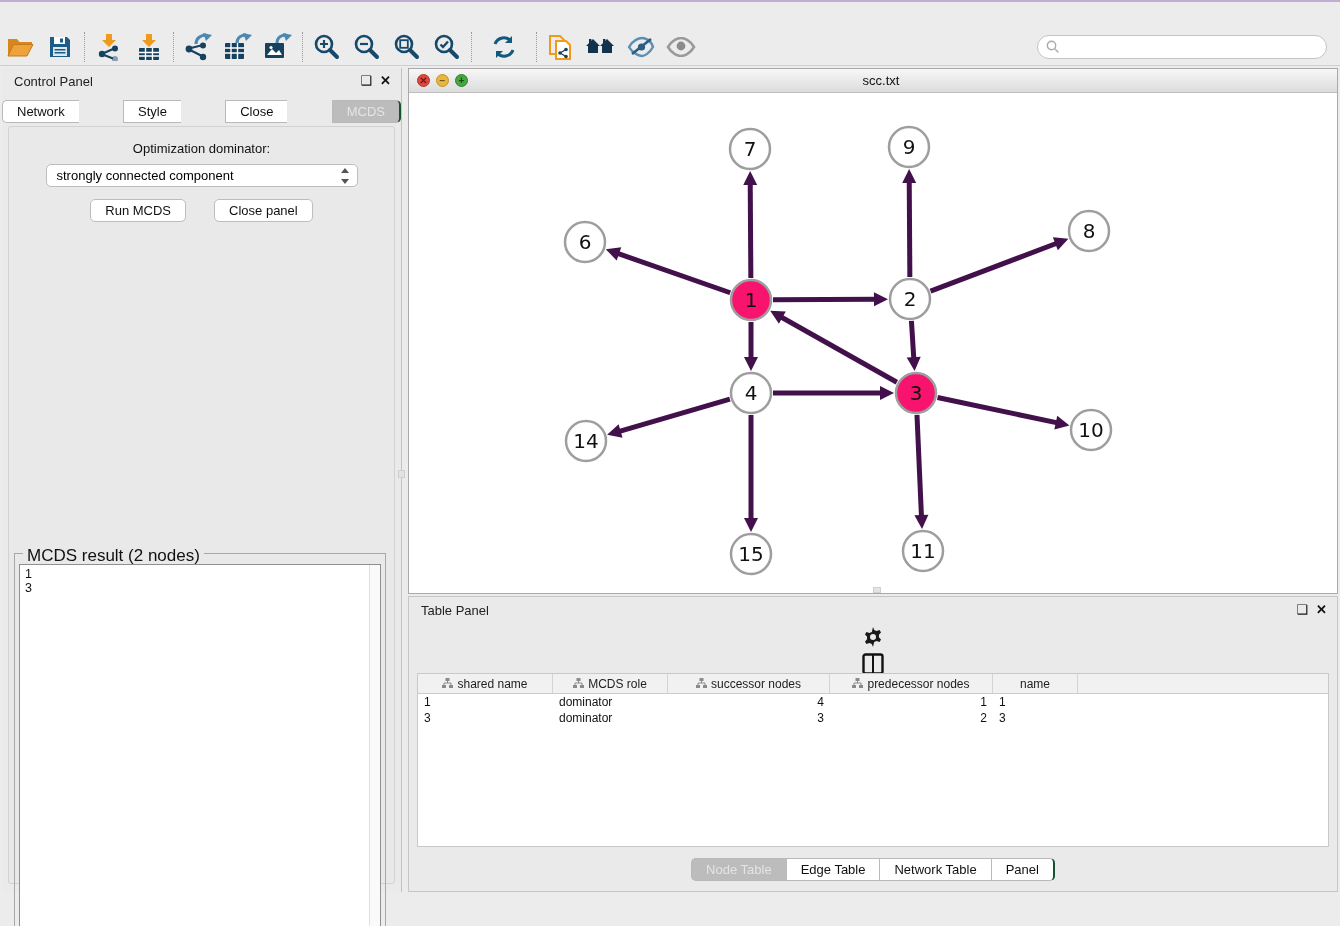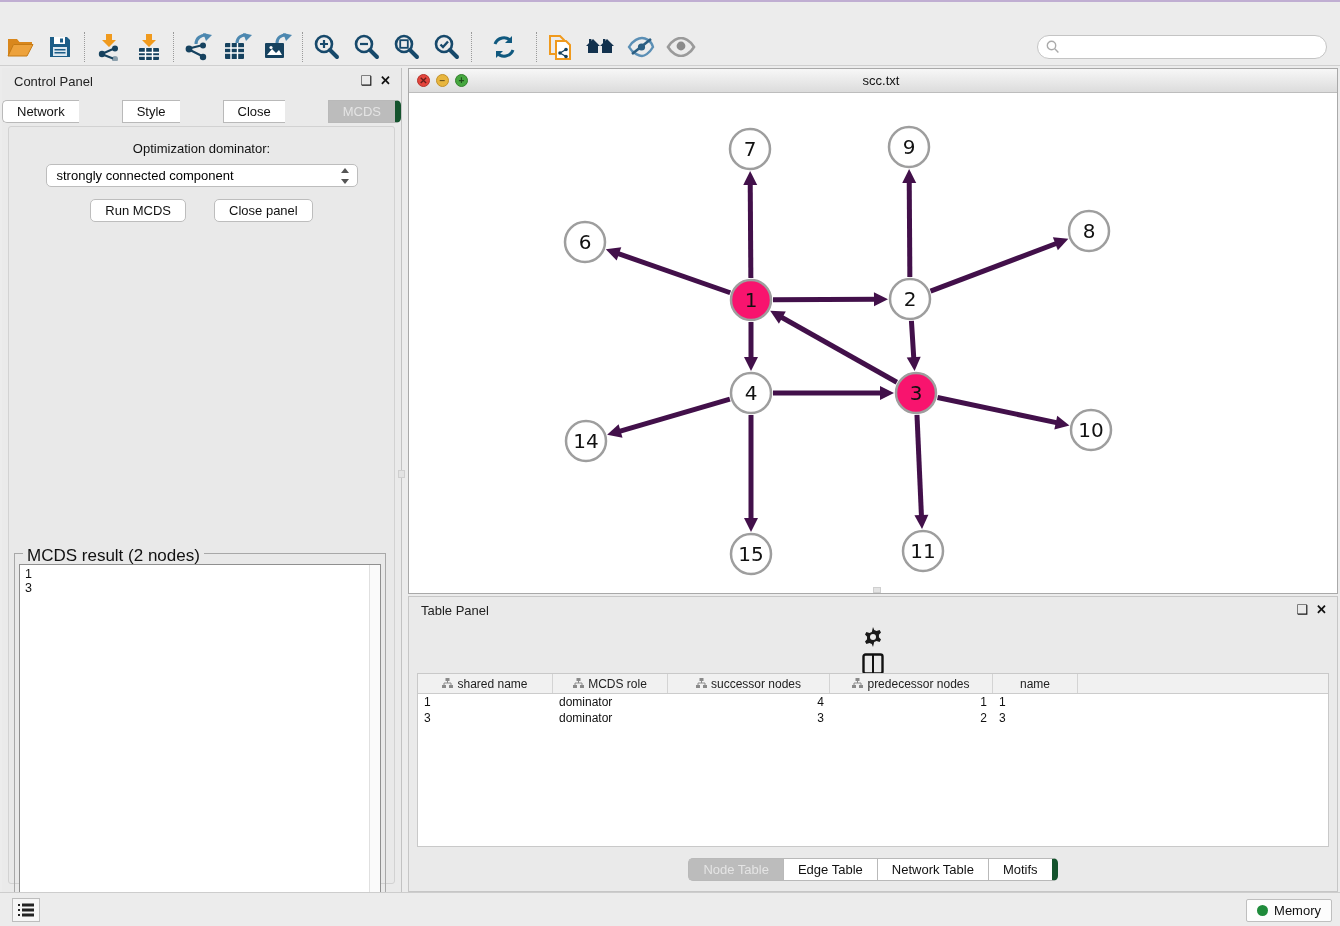--- a/index.html
+++ b/index.html
@@ -31,21 +31,21 @@
   .control-panel { position:absolute; left:2px; top:66px; width:400px; height:824px;
                    background:#eaeaea; border-right:1px solid #c2c2c2; }
   .panel-header { position:relative; height:26px; }
   .panel-header .ptitle { position:absolute; left:12px; top:6px; font-size:13px; color:#222; }
   .panel-header .pbtns { position:absolute; right:10px; top:5px; display:flex; gap:8px; }
   .pbtn { font-size:13px; color:#111; line-height:16px; cursor:default; }
   .seg-tabs { display:flex; justify-content:space-between; margin-top:6px; }
   .seg { border:1px solid #b9b9b9; background:#fff; font-size:13px; padding:3px 14px;
          border-right:none; color:#111; }
   .seg:first-child { border-radius:5px 0 0 5px; }
-  .seg:last-child  { border-radius:0 5px 5px 0; border-right:6px solid #14532d; }
+  .seg:last-child  { border-radius:0 5px 5px 0; border-right:2px solid #14532d; }
   .seg.selected { background:#bcbcbc; color:#e4e4e4; }
   .cp-body { position:absolute; left:6px; right:6px; top:58px; bottom:8px;
              background:#e9e9e9; border:1px solid #d2d2d2; border-radius:3px; }
   .opt-label { text-align:center; margin-top:14px; font-size:13px; color:#111; }
   .dropdown { position:relative; margin:8px auto 0; width:312px; height:23px; background:#fff;
               border:1px solid #bdbdbd; border-radius:5px; font-size:13px; display:flex; align-items:center;
               padding:0 24px 0 10px; }
   .dd-stepper { position:absolute; right:6px; top:3px; width:11px; height:16px;
                 display:flex; flex-direction:column; align-items:center; justify-content:space-between; }
   .dd-up { width:0; height:0; border-left:4px solid transparent; border-right:4px solid transparent;
@@ -479,34 +479,18 @@
             <div class="td" style="width: 162px; text-align: right;">3</div>
             <div class="td" style="width: 163px; text-align: right;">2</div>
             <div class="td" style="width: 85px; text-align: left;">3</div>
           </div>
         </div>
     </div>
     <div class="tp-tabs seg-tabs">
       <div class="seg selected">Node Table</div>
       <div class="seg">Edge Table</div>
       <div class="seg">Network Table</div>
-      <div class="seg">Motifs</div>
+      <div class="seg">Panel</div>
     </div>
   </div>
 
-  <div class="statusbar">
-    <div class="list-btn">
-      <svg width="16" height="14" viewBox="0 0 16 14">
-          <rect x="0" y="1" width="2" height="2" fill="#222"></rect>
-          <rect x="4" y="0.5" width="12" height="3" fill="#222"></rect>
-          <rect x="0" y="6" width="2" height="2" fill="#222"></rect>
-          <rect x="4" y="5.5" width="12" height="3" fill="#222"></rect>
-          <rect x="0" y="11" width="2" height="2" fill="#222"></rect>
-          <rect x="4" y="10.5" width="12" height="3" fill="#222"></rect>
-        </svg>
-    </div>
-    <div class="memory-btn">
-      <span class="memdot"></span>
-      <span>Memory</span>
-    </div>
-  </div>
 
 </div>
 
 </body></html>

